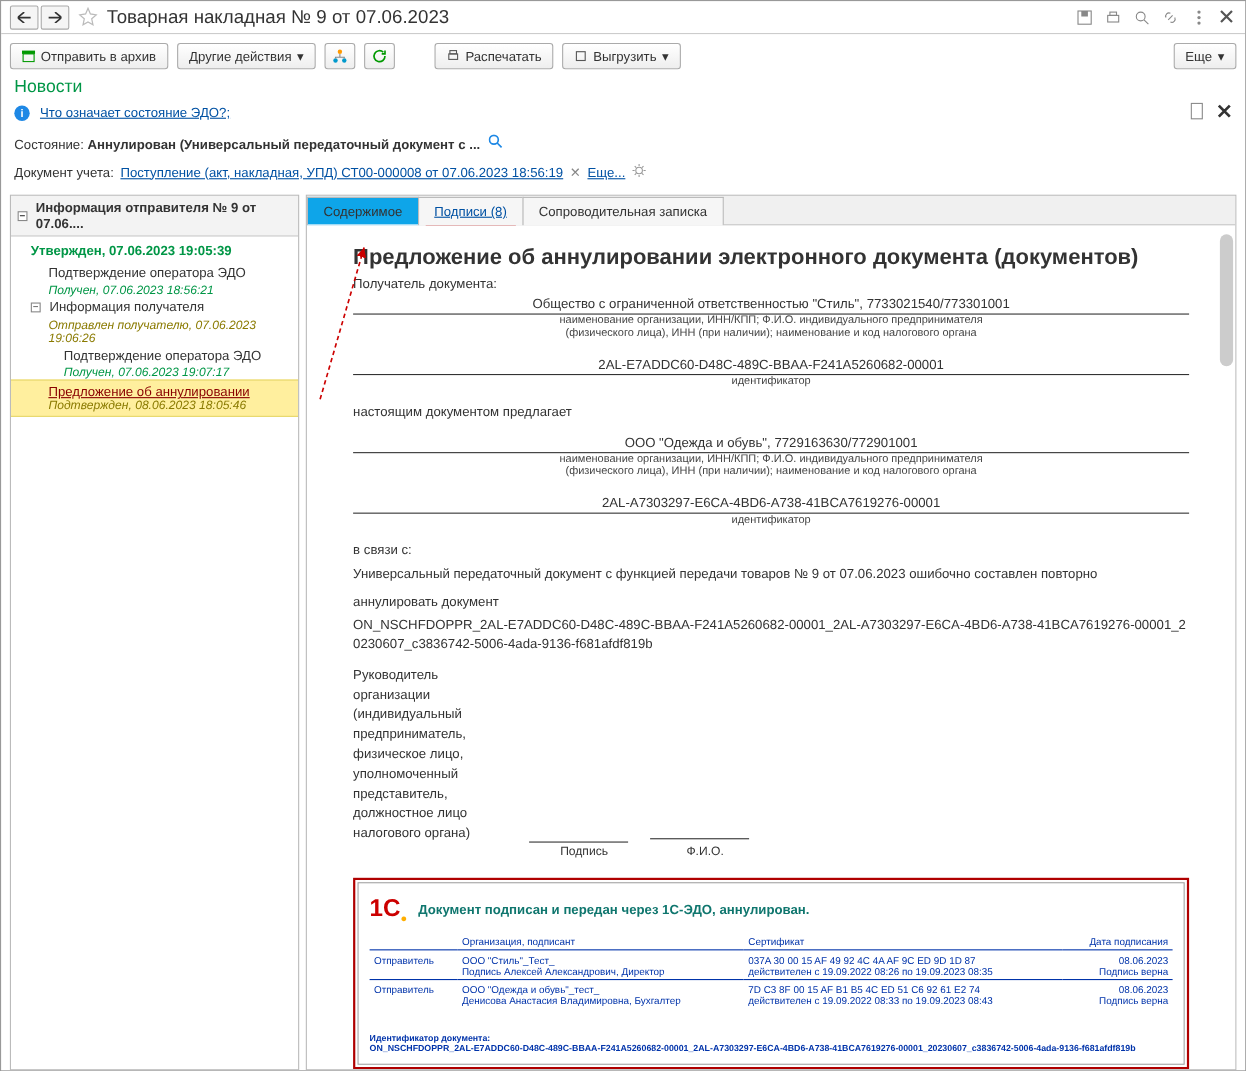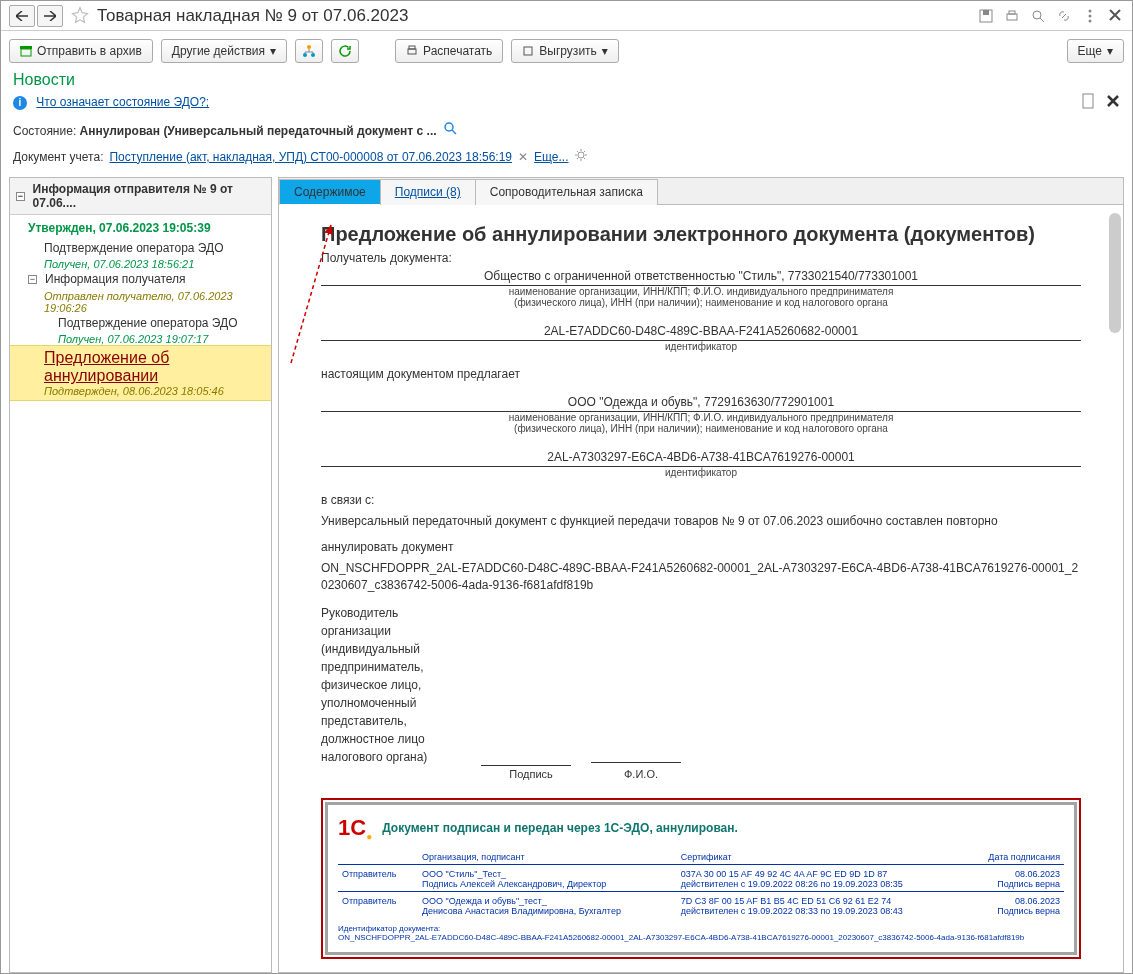--- a/index.html
+++ b/index.html
@@ -26,49 +26,49 @@
   .body-split { display: flex; height: calc(974px - 170px); padding: 0 8px 8px 8px; gap: 6px; }
   .left-panel { width: 263px; border: 1px solid #bbb; overflow: hidden; }
   .tree-head { background: #f3f3f3; border-bottom: 1px solid #ccc; padding: 4px 6px; font-weight: bold; font-size: 12px; display:flex; align-items:center; gap:4px; }
   .tree-body { padding: 4px 0; }
   .tree-item { padding: 2px 6px 2px 18px; font-size: 12px; line-height: 1.3; }
   .tree-item.green { color: #009646; font-weight: bold; }
   .tree-sub { padding-left: 34px; font-size: 11px; }
   .tree-sub.green { color: #009646; font-style: italic; }
   .tree-sub.olive { color: #8a7a00; font-style: italic; }
   .tree-sel { background: #ffef9e; border-top:1px solid #e6d66a; border-bottom:1px solid #e6d66a; padding: 3px 6px 3px 34px; }
-  .tree-sel .t1 { color: #8a0000; text-decoration: underline; font-size:16px;}
+  .tree-sel .t1 { color: #8a0000; text-decoration: underline; font-size:12px;}
   .tree-sel .t2 { color: #8a7a00; font-style: italic; font-size: 11px; }
   .expander { display:inline-block; width:9px; height:9px; border:1px solid #888; text-align:center; line-height:7px; font-size:9px; margin-right:4px; background:#fff;}
   .right-panel { flex: 1; display: flex; flex-direction: column; border: 1px solid #bbb; overflow: hidden; }
   .tabs { display: flex; background: #f0f0f0; border-bottom: 1px solid #bbb; }
   .tab { padding: 5px 14px; border: 1px solid #bbb; border-bottom: none; background: #f6f6f6; margin-right: -1px; font-size: 12px; cursor: pointer; position: relative; top: 1px; }
   .tab.active { background: #0ea5e9; border-bottom: 1px solid #fff; }
   .tab.highlight { color: #0051a3; text-decoration: underline; }
   .tab.highlight::after { content:""; position:absolute; left:6px; right:6px; bottom:-2px; height:2px; background:#b00000; }
   .doc-area { flex: 1; overflow: auto; padding: 18px 0 18px 0; background: #fff; display:flex; justify-content:center; position: relative; }
   .scroll-thumb { position:absolute; right:2px; top:8px; width:12px; height:120px; background:#ccc; border-radius:6px; }
   .doc-inner { width: 760px; position: relative; }
   .doc-title { font-size: 20px; font-weight: bold; margin-bottom: 5px; }
   .field-block { margin-bottom: 14px; }
   .field-label { font-size: 12px; margin-bottom: 2px; }
   .field-val { text-align: center; border-bottom: 1px solid #333; padding: 2px 0; font-size: 12px; }
   .field-cap { text-align: center; font-size: 10px; color: #444; }
   .plain { font-size: 12px; margin: 10px 0; line-height: 1.4; }
   .sig-col { font-size:12px; line-height:1.5; }
   .sig-line { border-bottom:1px solid #333; width:90px; display:inline-block; }
   .stamp { border: 2px solid #b00000; padding: 2px; margin-top: 18px; }
-  .stamp-inner { border: 3px solid #a3a3a3; padding: 10px; font-size: 10px; color: #0033aa; }
+  .stamp-inner { border: 1px solid #a3a3a3; padding: 10px; font-size: 10px; color: #0033aa; }
   .stamp-head { display:flex; align-items:center; gap:10px; margin-bottom:8px; }
   .stamp-title { color:#0f766e; font-weight:bold; font-size:12px; }
   .stamp-grid { width:100%; border-collapse:collapse; font-size:9px; }
   .stamp-grid td { padding:2px 4px; vertical-align:top; }
   .stamp-grid .hd { color:#0033aa; font-size:9px; }
   .stamp-grid tr.sep td { border-top:1px solid #0033aa; padding-top:4px;}
-  .stamp-id { font-size:8px; word-break:break-all; margin-top:6px; }
+  .stamp-id { font-size:8px; word-break:break-all; margin-top:22px;font-weight:bold; }
   .logo1c { font-weight:bold; color:#c00; font-size:22px; }
   .logo1c sub { color:#ffae00; font-size:10px;}
   .arrow-svg { position: absolute; pointer-events: none; }
 </style>
 </head>
 <body>
 
 <div class="titlebar">
   <div class="nav-btn">
     <svg width="12" height="10" viewBox="0 0 12 10">

